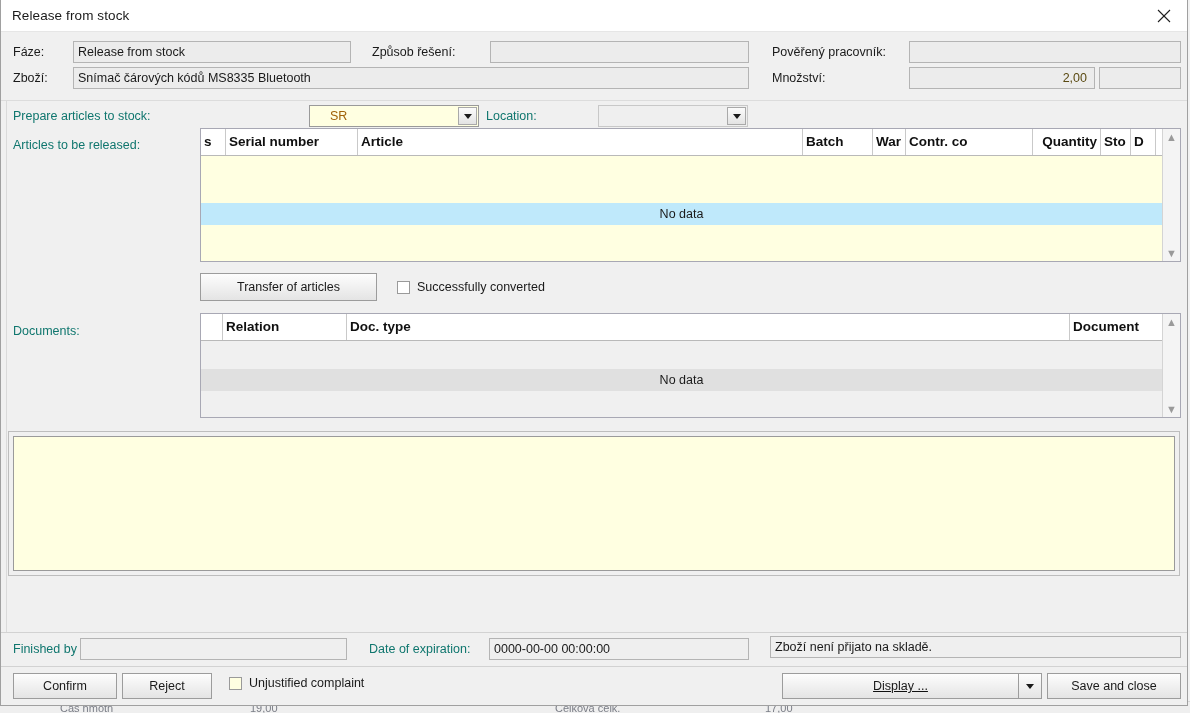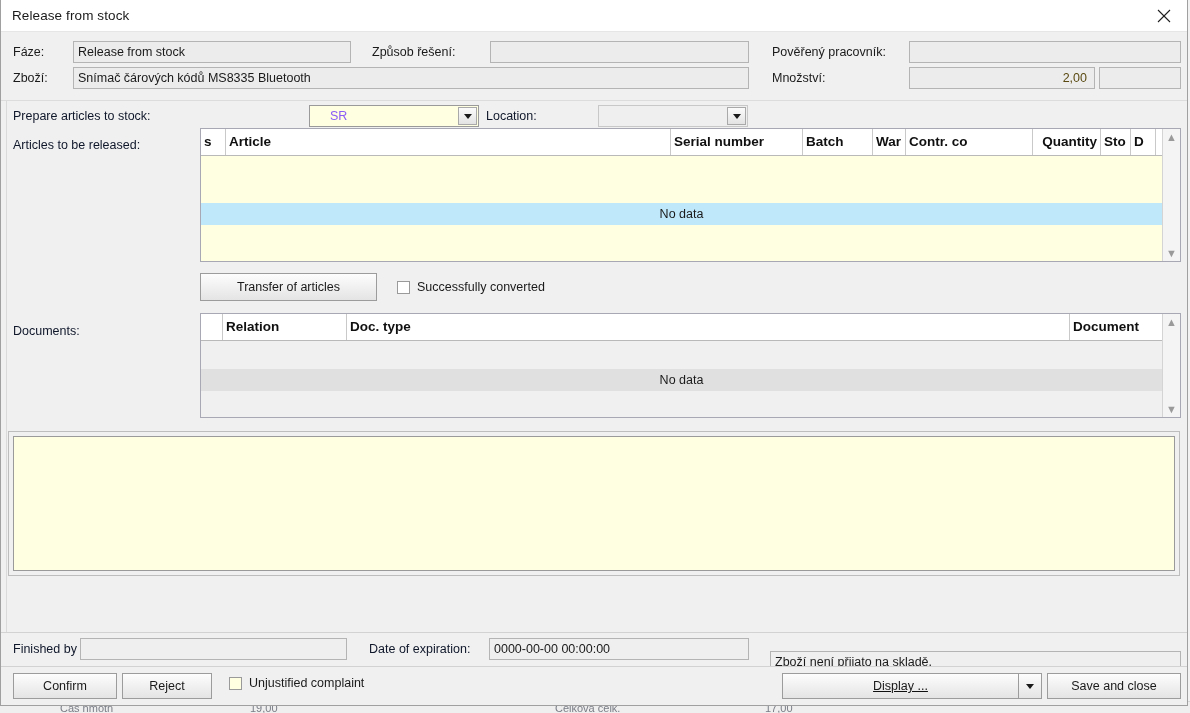--- a/index.html
+++ b/index.html
@@ -77,32 +77,32 @@
     padding: 0 4px;
     overflow: hidden; white-space: nowrap;
   }
   .fld.ro { background: #ececec; }
   .fld.num { text-align: right; color: #5a4a12; padding-right: 7px; }
 
   
   #body-area { flex: 1 1 auto; position: relative; }
 
   
-  .lbl-left { position: absolute; left: 12px; font-size: 12.5px; color: #0f172a; }
+  .lbl-left { position: absolute; left: 12px; font-size: 12.5px; color: #0f766e; }
 
   
   .combo {
     position: absolute; box-sizing: border-box;
     height: 22px; border: 1px solid #9a9a9a;
     background: #ffffe1; display: flex; align-items: center;
   }
   .combo.plain { background: #efefef; border: 1px solid #c8c8c8; }
   .combo .ctext {
     flex: 1 1 auto; padding: 0 20px; font-size: 12.5px;
-    color: #8b5cf6; overflow: hidden; white-space: nowrap;
+    color: #a16207; overflow: hidden; white-space: nowrap;
   }
   .combo.plain .ctext { color: #1a1a1a; }
   .combo .cbtn {
     flex: 0 0 19px; width: 19px; height: 18px; margin-right: 1px;
     background: linear-gradient(#fbfbfb,#e3e3e3);
     border: 1px solid #a9a9a9; box-sizing: border-box;
     display: flex; align-items: center; justify-content: center;
   }
   .arrow-dn {
     width: 0; height: 0; border-left: 4px solid transparent;
@@ -267,22 +267,22 @@
           <i class="arrow-dn"></i>
         </span>
     </div>
 
     <span class="lbl-left" style="top:37px;">Articles to be released:</span>
     <div class="grid" style="left:199px;top:27px;width:981px;height:134px;">
       <div class="grid-inner">
         <div class="grid-cols">
           <div class="ghead">
             <span class="gh" style="width:25px;">s</span>
+            <span class="gh" style="width:132px;">Serial number</span>
             <span class="gh" style="width:445px;">Article</span>
-            <span class="gh" style="width:132px;">Serial number</span>
             <span class="gh" style="width:70px;">Batch</span>
             <span class="gh" style="width:33px;">War</span>
             <span class="gh" style="width:127px;">Contr. co</span>
             <span class="gh r" style="width:68px;">Quantity</span>
             <span class="gh" style="width:30px;">Sto</span>
             <span class="gh" style="width:25px;">D</span>
           </div>
           <div class="gbody yellow">
             <div class="nodata blue" style="top:47px;">No data</div>
           </div>
@@ -324,21 +324,21 @@
     <div id="memo-wrap" style="top:330px;height:145px;">
       <div id="memo"></div>
     </div>
   </div>
 
   <div id="footer-band">
     <span class="lbl-left" style="top:9px;">Finished by</span>
     <div class="fld" style="position:absolute;left:79px;top:5px;width:267px;background:#efefef;"></div>
     <span class="lbl-left" style="left:368px;top:9px;">Date of expiration:</span>
     <div class="fld" style="position:absolute;left:488px;top:5px;width:260px;background:#efefef;">0000-00-00 00:00:00</div>
-    <div class="fld" style="position:absolute;left:769px;top:18px;width:411px;background:#efefef;">Zboží není přijato na skladě.</div>
+    <div class="fld" style="position:absolute;left:769px;top:3px;width:411px;background:#efefef;">Zboží není přijato na skladě.</div>
   </div>
 
   <div id="button-band">
     <div class="btn pos" style="left:12px;top:6px;width:104px;height:26px;">Confirm</div>
     <div class="btn pos" style="left:121px;top:6px;width:90px;height:26px;">Reject</div>
     <div class="cbx" style="left:228px;top:9px;">
       <span class="box yellowbox"></span>
       <span class="ctxt">Unjustified complaint</span>
     </div>
     <div class="split-btn" style="left:781px;top:6px;width:260px;height:26px;text-decoration:underline;">

